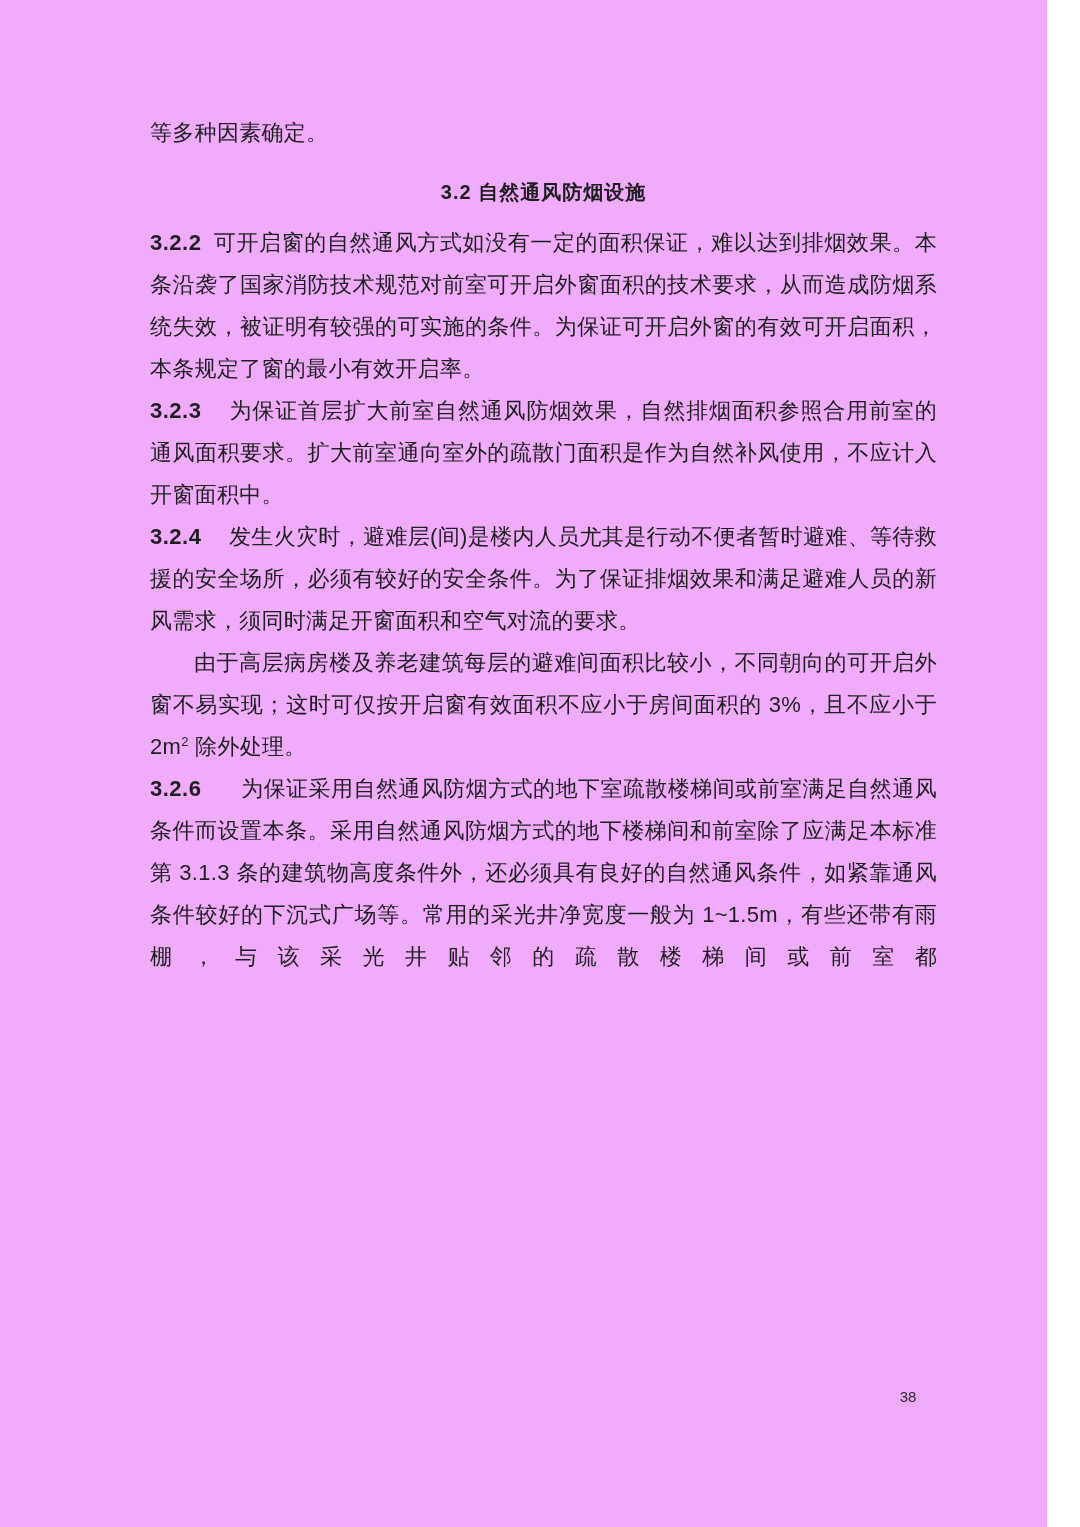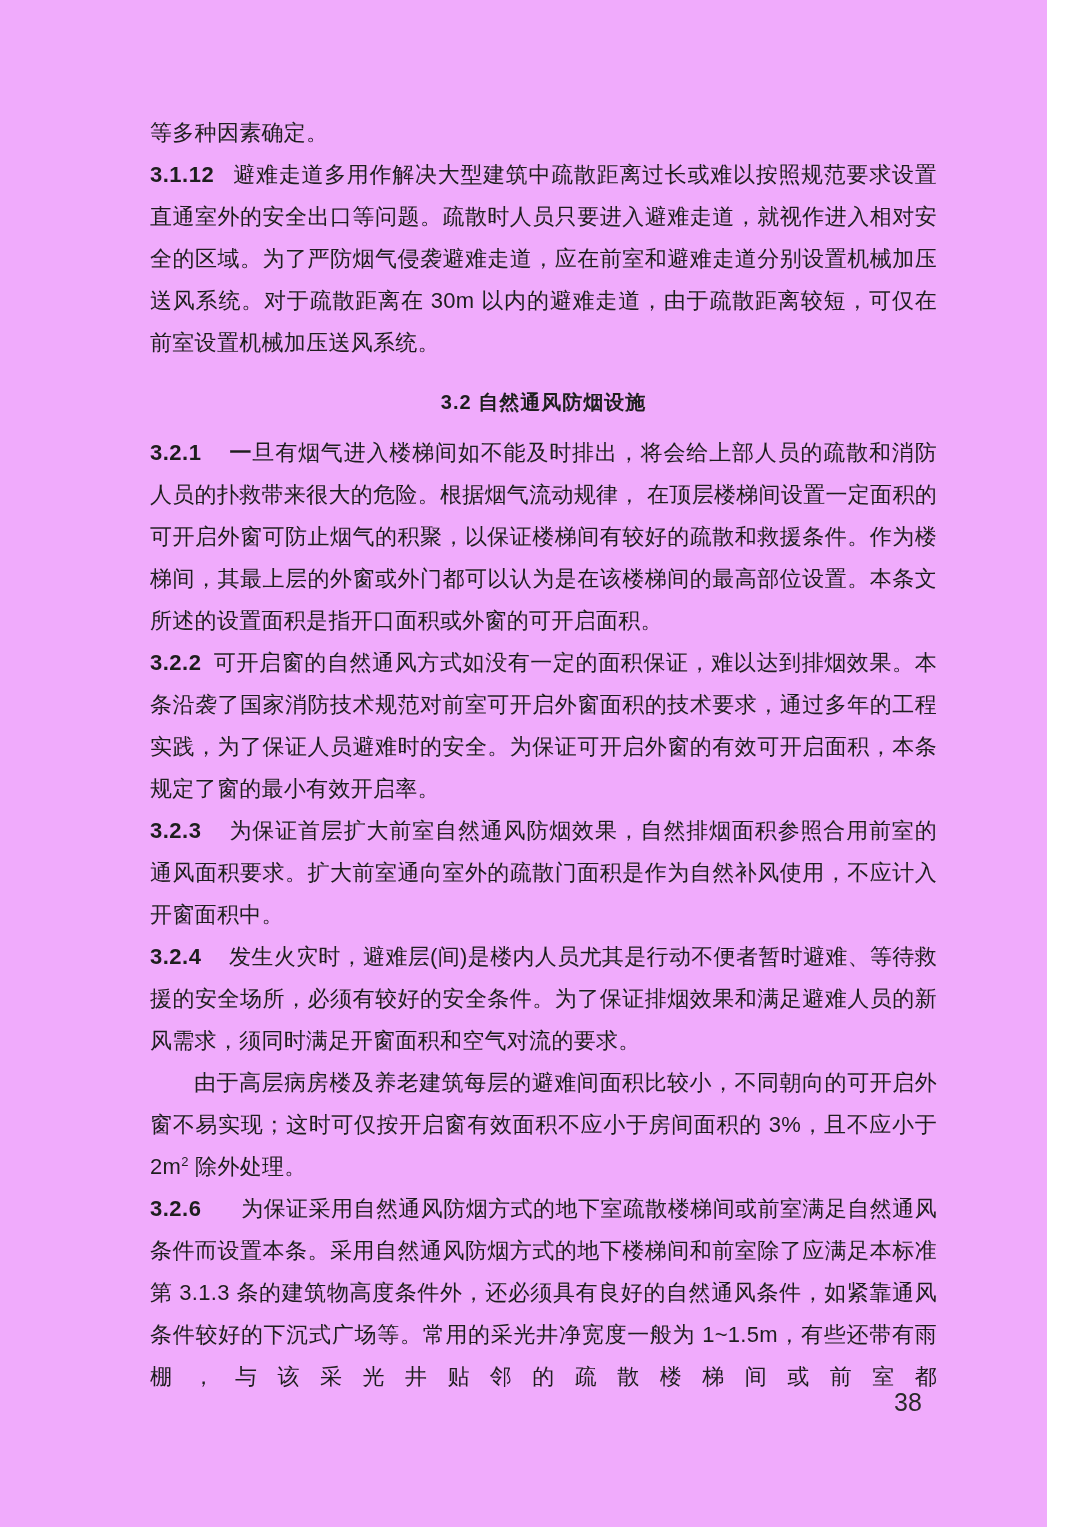--- a/index.html
+++ b/index.html
@@ -53,40 +53,38 @@
     font-size: 13px;
     line-height: 0;
     vertical-align: super;
   }
   .page-number {
     position: absolute;
     left: 888px;
     top: 1388px;
     width: 40px;
     text-align: center;
-    font-size: 25px;
+    font-size: 15px;
     color: #2a2a2a;
   }
 </style>
 </head>
 <body>
 
 <div class="page">
   <main class="content">
 
     <p><span>等多种因素确定。</span></p>
 
 
-    <p><span class="num gap-md">3.1.12</span><span>避难走道多用作解决大型建筑中疏散距离过长或难以按照规范要求设置直通室外的安全出口等问题。疏散时人员只要进入避难走道，就视作进入相对安全的区域。为了严防烟气侵袭避难走道，应在前室和避难走道分别设置机械加压送风系统。对于疏散距离在 30m 以内的避难走道，由于疏散距离较短，可仅在前室设置机械加压送风系统。</span></p>
 
     <h2 class="section-heading">3.2 自然通风防烟设施</h2>
 
-    <p><span class="num gap-lg">3.2.1</span><span class="bold-lead">一</span><span>旦有烟气进入楼梯间如不能及时排出，将会给上部人员的疏散和消防人员的扑救带来很大的危险。根据烟气流动规律， 在顶层楼梯间设置一定面积的可开启外窗可防止烟气的积聚，以保证楼梯间有较好的疏散和救援条件。作为楼梯间，其最上层的外窗或外门都可以认为是在该楼梯间的最高部位设置。本条文所述的设置面积是指开口面积或外窗的可开启面积。</span></p>
 
-    <p><span class="num gap-sm">3.2.2</span><span>可开启窗的自然通风方式如没有一定的面积保证，难以达到排烟效果。本条沿袭了国家消防技术规范对前室可开启外窗面积的技术要求，通过多年的工程实践，为了保证人员避难时的安全。为保证可开启外窗的有效可开启面积，本条规定了窗的最小有效开启率。</span></p>
+    <p><span class="num gap-sm">3.2.2</span><span>可开启窗的自然通风方式如没有一定的面积保证，难以达到排烟效果。本条沿袭了国家消防技术规范对前室可开启外窗面积的技术要求，从而造成防烟系统失效，被证明有较强的可实施的条件。为保证可开启外窗的有效可开启面积，本条规定了窗的最小有效开启率。</span></p>
 
     <p><span class="num gap-lg">3.2.3</span><span>为保证首层扩大前室自然通风防烟效果，自然排烟面积参照合用前室的通风面积要求。扩大前室通向室外的疏散门面积是作为自然补风使用，不应计入开窗面积中。</span></p>
 
     <p><span class="num gap-lg">3.2.4</span><span>发生火灾时，避难层(间)是楼内人员尤其是行动不便者暂时避难、等待救援的安全场所，必须有较好的安全条件。为了保证排烟效果和满足避难人员的新风需求，须同时满足开窗面积和空气对流的要求。</span></p>
 
     <p class="indent"><span>由于高层病房楼及养老建筑每层的避难间面积比较小，不同朝向的可开启外窗不易实现；这时可仅按开启窗有效面积不应小于房间面积的 3%，且不应小于 2m</span><sup class="sq">2</sup><span> 除外处理。</span></p>
 
     <p class="flush-last"><span class="num gap-xl">3.2.6</span><span>为保证采用自然通风防烟方式的地下室疏散楼梯间或前室满足自然通风条件而设置本条。采用自然通风防烟方式的地下楼梯间和前室除了应满足本标准第 3.1.3 条的建筑物高度条件外，还必须具有良好的自然通风条件，如紧靠通风条件较好的下沉式广场等。常用的采光井净宽度一般为 1~1.5m，有些还带有雨棚，与该采光井贴邻的疏散楼梯间或前室都</span></p>
 
   </main>

